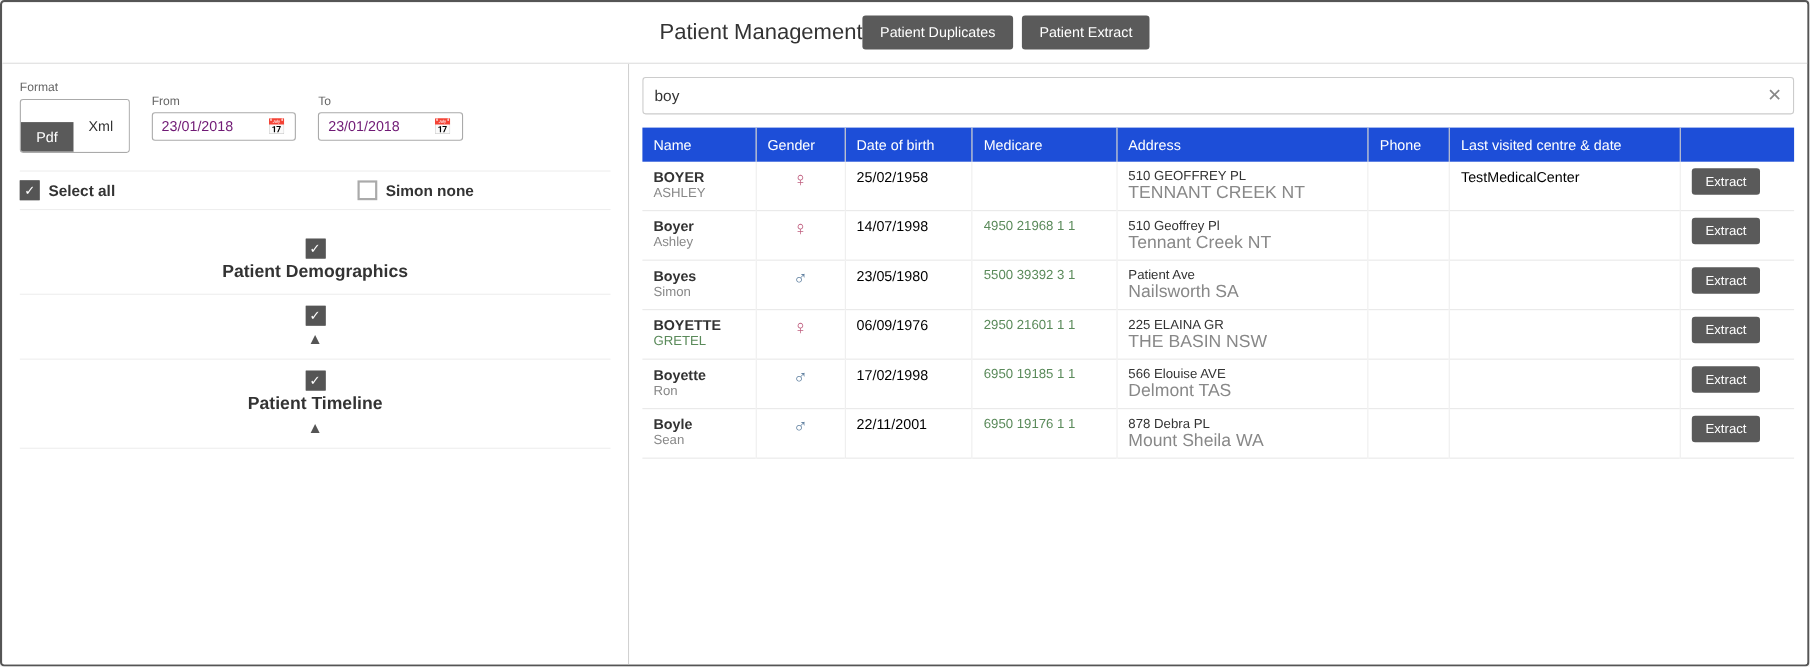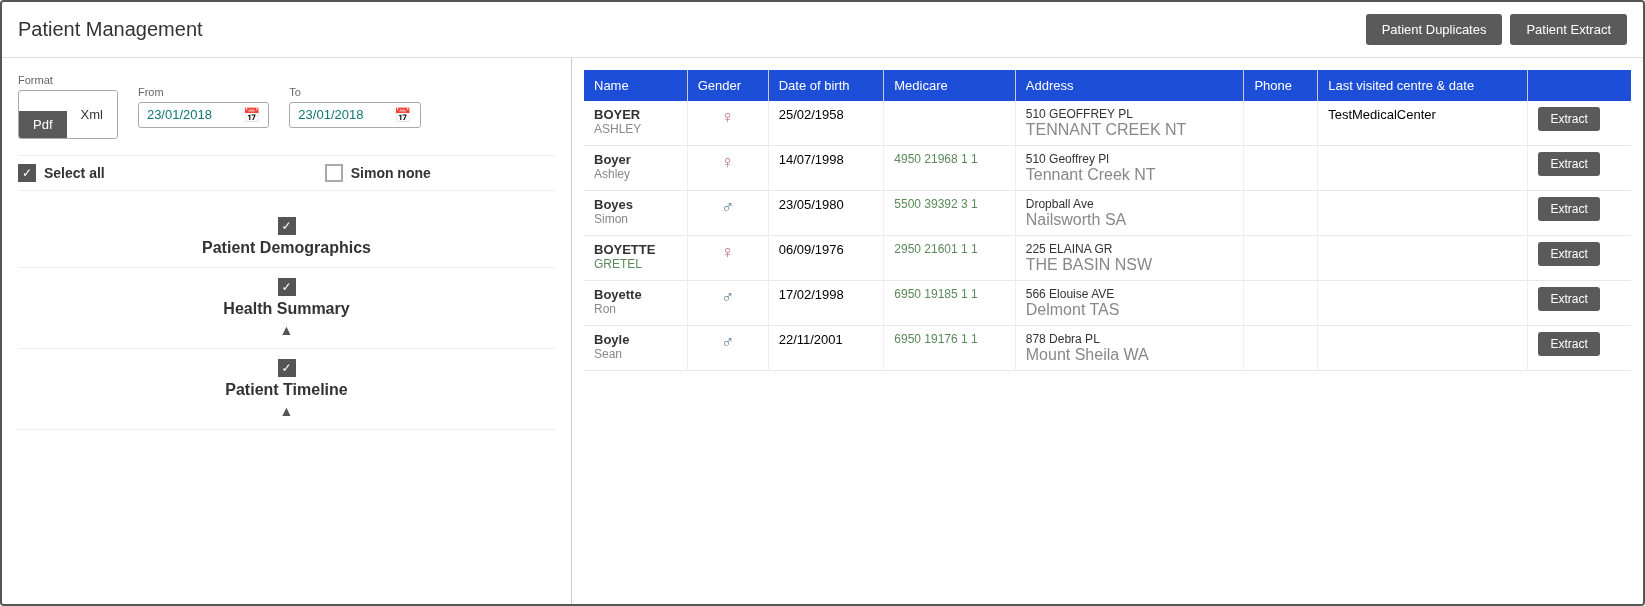--- a/index.html
+++ b/index.html
@@ -18,21 +18,21 @@
       background: #fff;
       border: 2px solid #555;
       border-radius: 4px;
       display: flex;
       flex-direction: column;
       overflow: hidden;
     }
     .header {
       display: flex;
       align-items: center;
-      justify-content: space-between;
+      justify-content: center;
       padding: 12px 16px;
       border-bottom: 1px solid #ddd;
       background: #fff;
     }
     .header-title {
       font-size: 20px;
       font-weight: normal;
       color: #333;
     }
     .header-buttons {
@@ -113,21 +113,21 @@
       border-radius: 3px;
       padding: 4px 8px;
       background: #fff;
       gap: 6px;
     }
     .date-input-wrap input {
       border: none;
       outline: none;
       font-size: 13px;
       width: 90px;
-      color: #0f766e;
+      color: #701a75;
     }
     .calendar-icon {
       color: #666;
       cursor: pointer;
       font-size: 14px;
     }
     .select-row {
       display: flex;
       align-items: center;
       gap: 20px;
@@ -326,32 +326,35 @@
           <span class="select-label">Simon none</span>
         </div>
       </div>
 
       <div class="section-item">
         <div class="checkbox-checked"></div>
         <span class="section-label">Patient Demographics</span>
       </div>
       <div class="section-item">
         <div class="checkbox-checked"></div>
-        <span class="section-label">Health Summary</span>
         <span class="chevron-icon">▲</span>
       </div>
       <div class="section-item">
         <div class="checkbox-checked"></div>
         <span class="section-label">Patient Timeline</span>
         <span class="chevron-icon">▲</span>
       </div>
     </div>
 
     <div class="right-panel">
 
+      <div class="search-wrap">
+        <input class="search-input" type="text" value="boy" style="">
+        <span class="clear-icon">✕</span>
+      </div>
 
       <table class="patients-table">
         <thead>
           <tr>
             <th>Name</th>
             <th>Gender</th>
             <th>Date of birth</th>
             <th>Medicare</th>
             <th>Address</th>
             <th>Phone</th>
@@ -404,21 +407,21 @@
       <td>
         <div class="patient-name-upper">Boyes</div>
         <div class="patient-name-lower">Simon</div>
       </td>
       <td style="text-align:center;">
         <span class="gender-icon" style="color:#6080a0;">♂</span>
       </td>
       <td>23/05/1980</td>
       <td class="medicare-cell">5500 39392 3  1</td>
       <td>
-        <div class="address-upper">Dropball Ave</div>
+        <div class="address-upper">Patient Ave</div>
         <div class="address-lower">Nailsworth SA</div>
       </td>
       <td></td>
       <td></td>
       <td>
         <button class="btn-extract">Extract</button>
       </td>
     </tr>
             <tr>
       <td>

